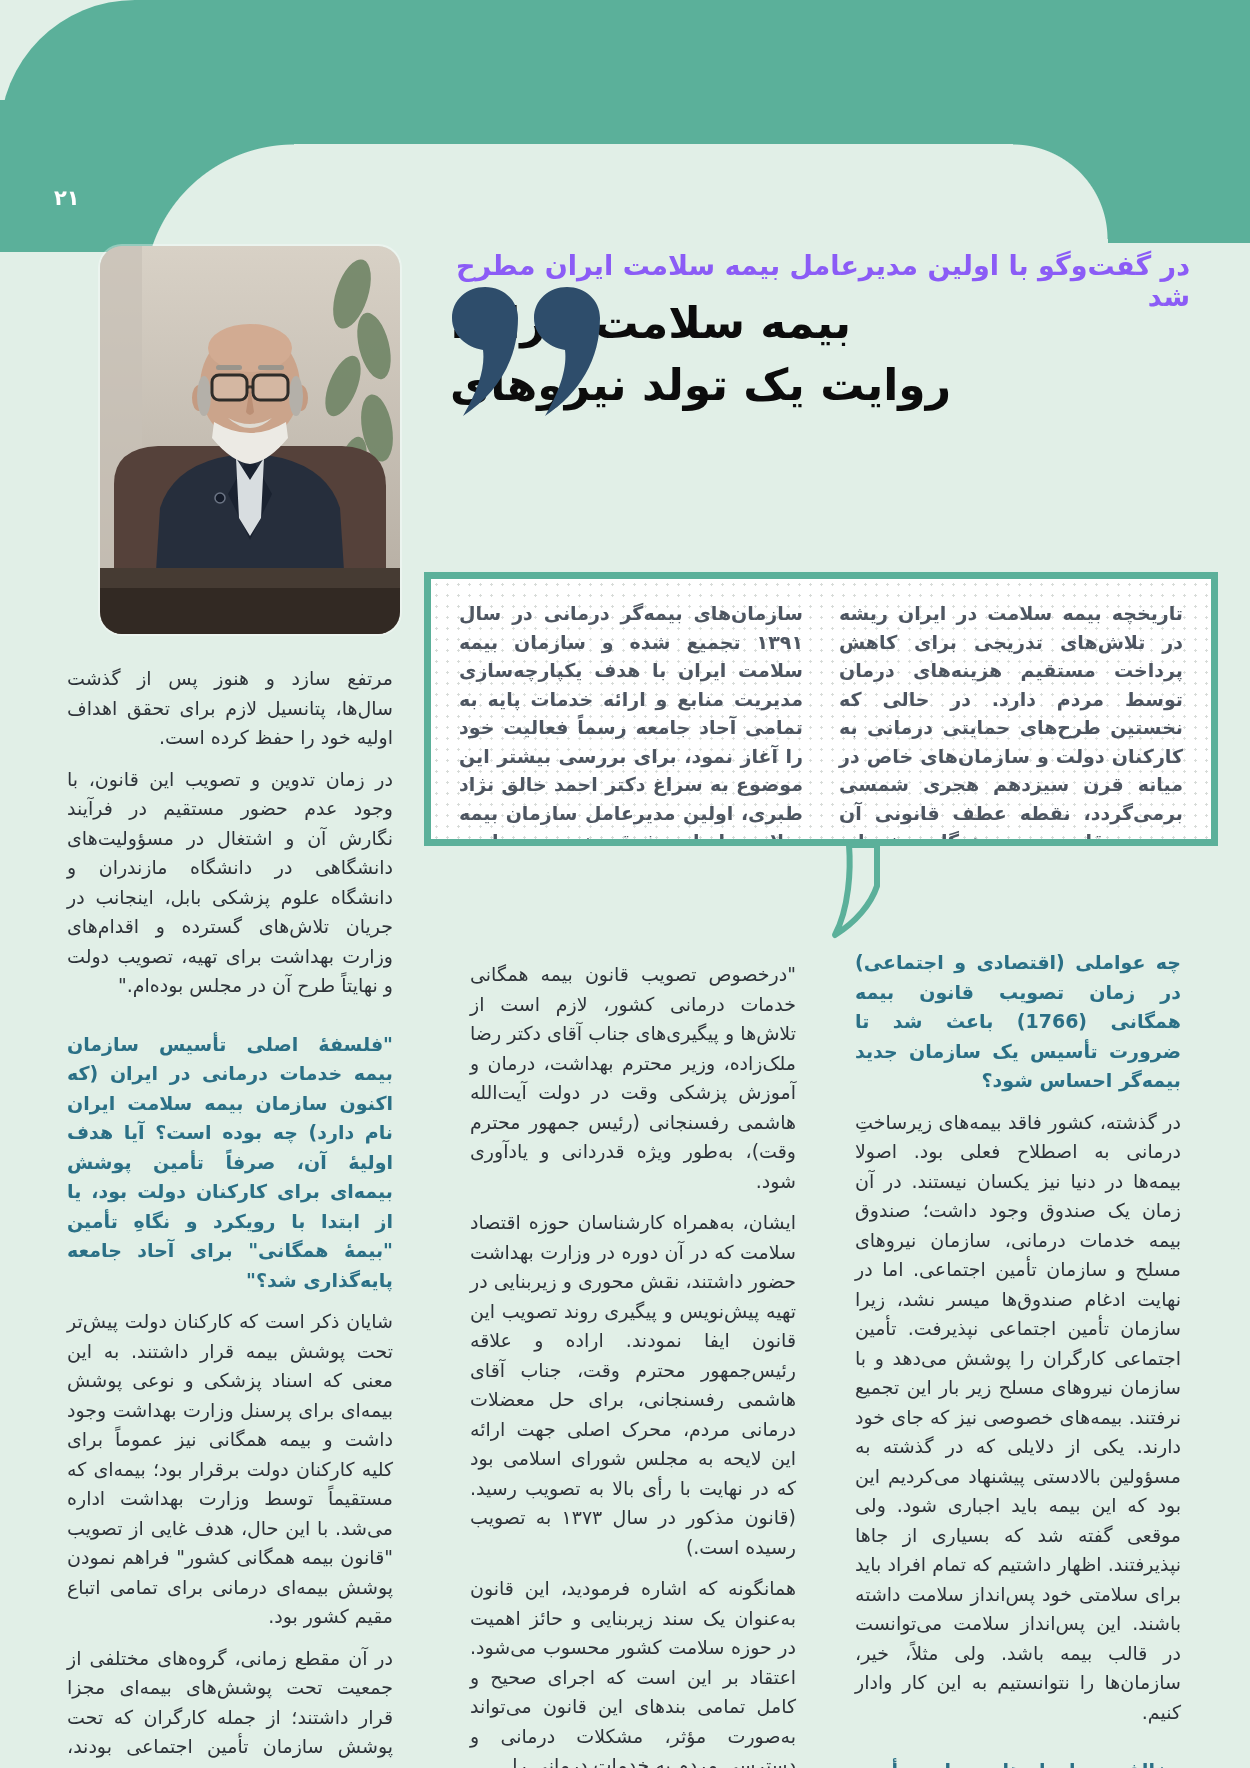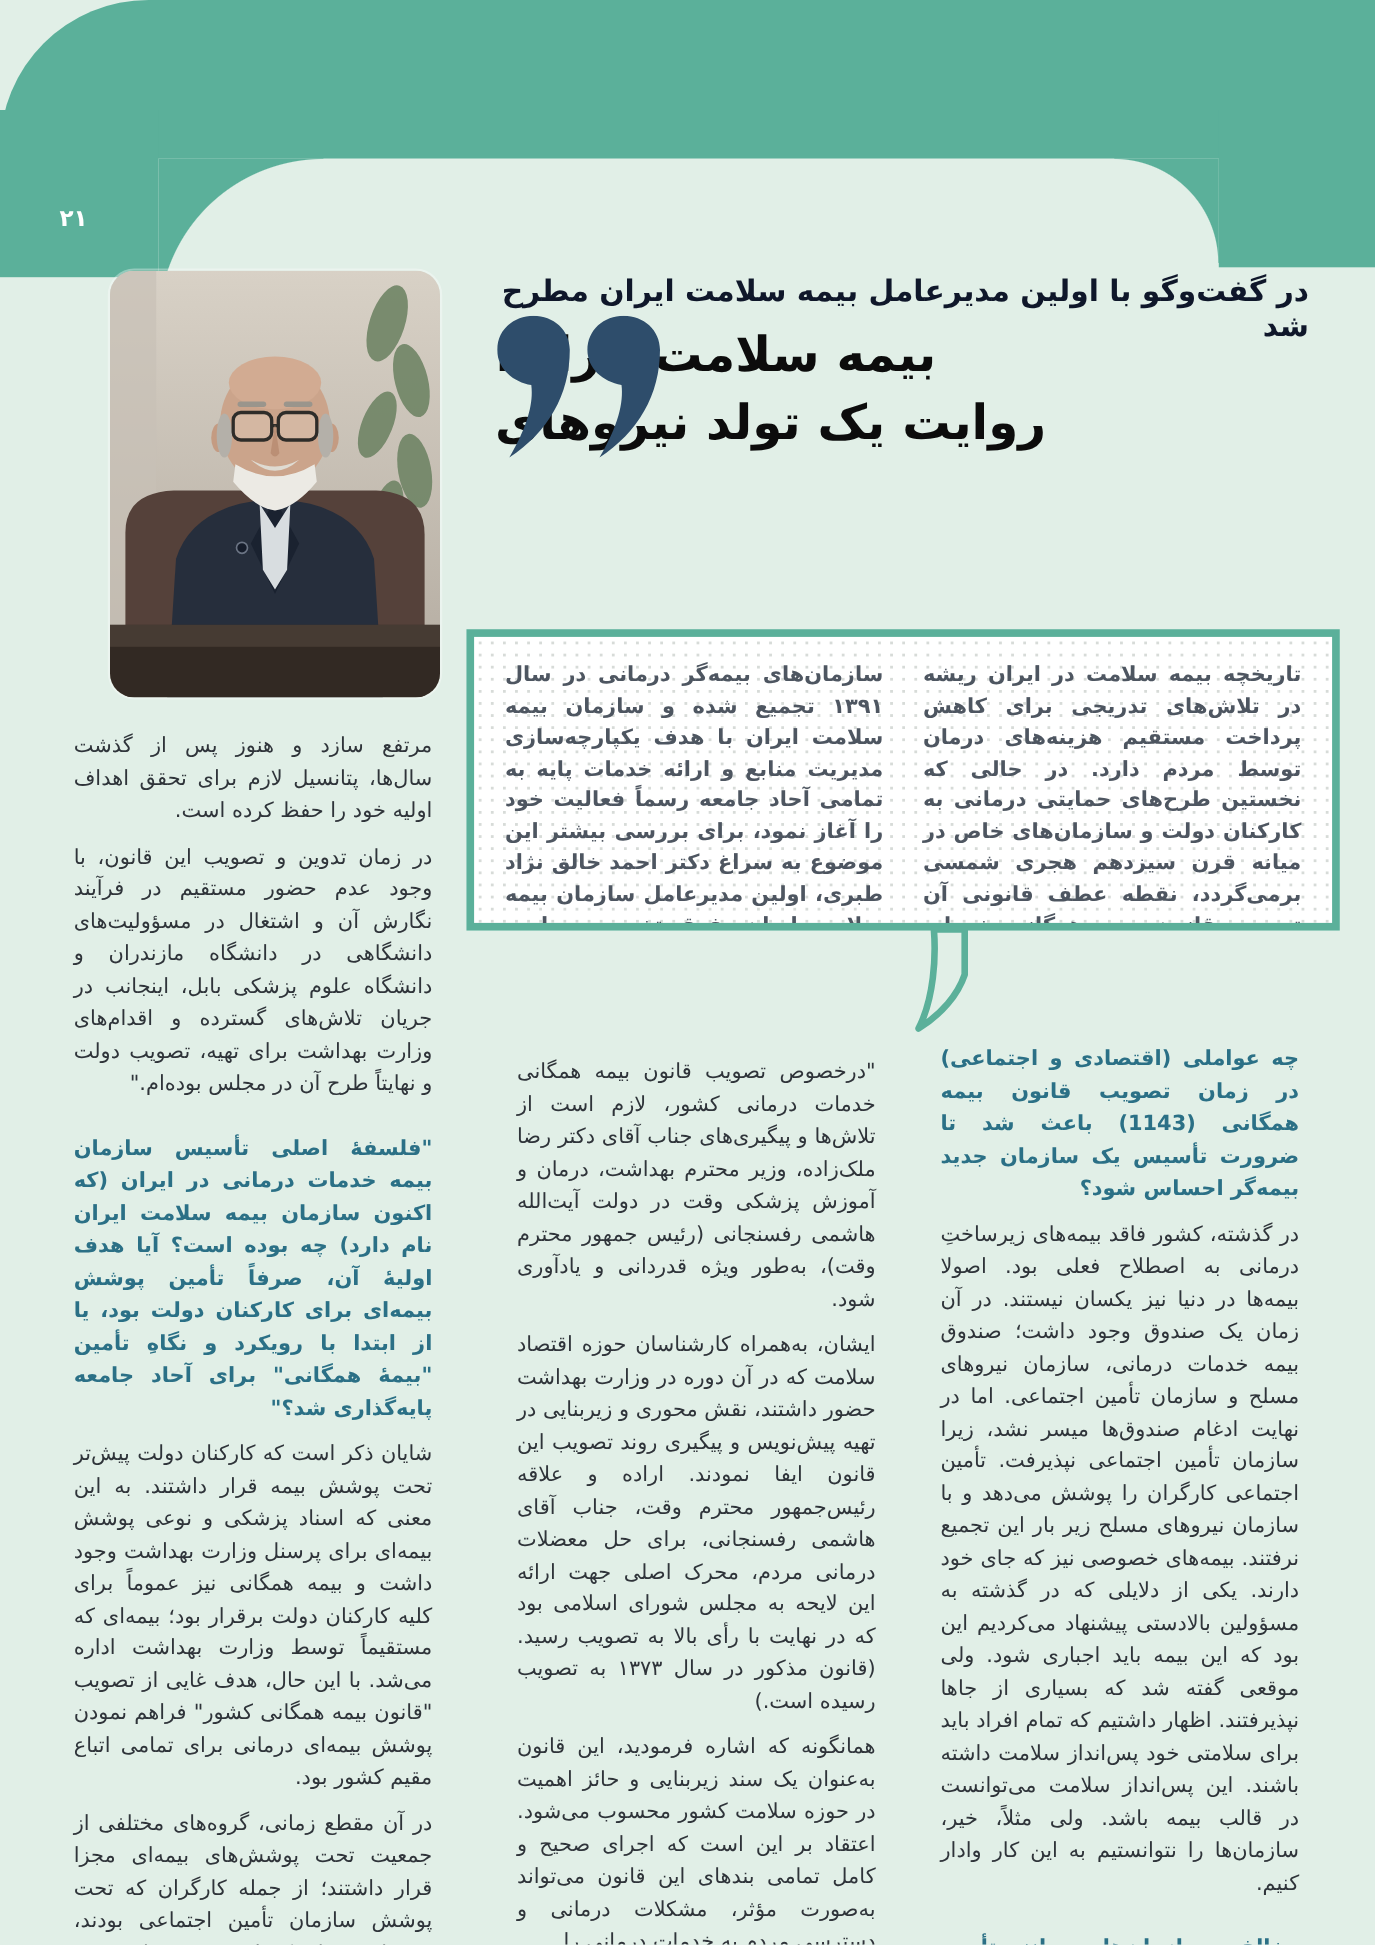--- a/index.html
+++ b/index.html
@@ -17,21 +17,21 @@
       background:radial-gradient(circle at 0px 95px, rgba(0,0,0,0) 94px, #5bb09a 95px);}
   .page-number{position:absolute;top:186px;left:54px;color:#fff;font-size:21px;font-weight:bold;}
 
   
   .photo{position:absolute;top:246px;left:100px;width:300px;height:388px;border-radius:22px;
          overflow:hidden;box-shadow:0 0 0 2px rgba(255,255,255,.35);}
   .photo svg{display:block;}
 
   
   .kicker{position:absolute;top:250px;right:60px;width:740px;text-align:right;
-          font-size:27px;font-weight:bold;color:#0f172a;}
+          font-size:27px;font-weight:bold;color:#8b5cf6;}
   .title{position:absolute;top:292px;right:60px;width:740px;text-align:left;
          font-size:44px;font-weight:900;color:#0c0c0c;line-height:62px;letter-spacing:-1px;}
 
   
   .qmarks{position:absolute;top:287px;left:452px;width:150px;height:135px;}
 
   
   .quote-box{position:absolute;top:572px;left:424px;width:794px;height:274px;box-sizing:border-box;
              border:7px solid #5bb09a;background-color:#ffffff;
              background-image:radial-gradient(#d7dbd8 1.3px, rgba(0,0,0,0) 1.4px);
@@ -120,21 +120,21 @@
 
   <div class="quote-box">
     <div class="qcol">تاریخچه بیمه سلامت در ایران ریشه در تلاش‌های تدریجی برای کاهش پرداخت مستقیم هزینه‌های درمان توسط مردم دارد. در حالی که نخستین طرح‌های حمایتی درمانی به کارکنان دولت و سازمان‌های خاص در میانه قرن سیزدهم هجری شمسی برمی‌گردد، نقطه عطف قانونی آن تصویب قانون بیمه همگانی خدمات درمانی در سال ۱۳۷۳ بود که منجر به تأسیس سازمان بیمه خدمات درمانی گردید. سرانجام، در راستای تحقق عدالت و پوشش همگانی سلامت،</div>
     <div class="qcol">سازمان‌های بیمه‌گر درمانی در سال ۱۳۹۱ تجمیع شده و سازمان بیمه سلامت ایران با هدف یکپارچه‌سازی مدیریت منابع و ارائه خدمات پایه به تمامی آحاد جامعه رسماً فعالیت خود را آغاز نمود، برای بررسی بیشتر این موضوع به سراغ دکتر احمد خالق نژاد طبری، اولین مدیرعامل سازمان بیمه سلامت ایران، فوق تخصص جراحی کلیه و مجاری ادراری و تناسلی کودکان (اورولوژی کودکان) و فوق تخصص جراحی کودکان، متخصص جراحی عمومی آمده‌ایم.</div>
   </div>
   <svg class="tail" width="62" height="98" viewBox="0 0 62 98" xmlns="http://www.w3.org/2000/svg">
     <path d="M49,3 L49,44 C43,62 28,80 7,93 C21,66 23,28 21,3 Z" fill="#e1efe7" stroke="#5bb09a" stroke-width="6" stroke-linejoin="round"></path>
   </svg>
 
   <div class="col col-right">
-      <p class="q">چه عواملی (اقتصادی و اجتماعی) در زمان تصویب قانون بیمه همگانی (1143) باعث شد تا ضرورت تأسیس یک سازمان جدید بیمه‌گر احساس شود؟</p>
+      <p class="q">چه عواملی (اقتصادی و اجتماعی) در زمان تصویب قانون بیمه همگانی (1766) باعث شد تا ضرورت تأسیس یک سازمان جدید بیمه‌گر احساس شود؟</p>
       <p class="">در گذشته، کشور فاقد بیمه‌های زیرساختِ درمانی به اصطلاح فعلی بود. اصولا بیمه‌ها در دنیا نیز یکسان نیستند. در آن زمان یک صندوق وجود داشت؛ صندوق بیمه خدمات درمانی، سازمان نیروهای مسلح و سازمان تأمین اجتماعی. اما در نهایت ادغام صندوق‌ها میسر نشد، زیرا سازمان تأمین اجتماعی نپذیرفت. تأمین اجتماعی کارگران را پوشش می‌دهد و با سازمان نیروهای مسلح زیر بار این تجمیع نرفتند. بیمه‌های خصوصی نیز که جای خود دارند. یکی از دلایلی که در گذشته به مسؤولین بالادستی پیشنهاد می‌کردیم این بود که این بیمه باید اجباری شود. ولی موقعی گفته شد که بسیاری از جاها نپذیرفتند. اظهار داشتیم که تمام افراد باید برای سلامتی خود پس‌انداز سلامت داشته باشند. این پس‌انداز سلامت می‌توانست در قالب بیمه باشد. ولی مثلاً، خیر، سازمان‌ها را نتوانستیم به این کار وادار کنیم.</p>
       <p class="q">مخالفت سازمان‌هایی مانند تأمین اجتماعی با ادغام، چه تأثیری بر ساختار و عملکرد سازمان بیمه سلامت در سال‌های بعد گذاشت؟</p>
     </div>
   <div class="col col-middle">
       <p class="">"درخصوص تصویب قانون بیمه همگانی خدمات درمانی کشور، لازم است از تلاش‌ها و پیگیری‌های جناب آقای دکتر رضا ملک‌زاده، وزیر محترم بهداشت، درمان و آموزش پزشکی وقت در دولت آیت‌الله هاشمی رفسنجانی (رئیس جمهور محترم وقت)، به‌طور ویژه قدردانی و یادآوری شود.</p>
       <p class="">ایشان، به‌همراه کارشناسان حوزه اقتصاد سلامت که در آن دوره در وزارت بهداشت حضور داشتند، نقش محوری و زیربنایی در تهیه پیش‌نویس و پیگیری روند تصویب این قانون ایفا نمودند. اراده و علاقه رئیس‌جمهور محترم وقت، جناب آقای هاشمی رفسنجانی، برای حل معضلات درمانی مردم، محرک اصلی جهت ارائه این لایحه به مجلس شورای اسلامی بود که در نهایت با رأی بالا به تصویب رسید. (قانون مذکور در سال ۱۳۷۳ به تصویب رسیده است.)</p>
       <p class="">همانگونه که اشاره فرمودید، این قانون به‌عنوان یک سند زیربنایی و حائز اهمیت در حوزه سلامت کشور محسوب می‌شود. اعتقاد بر این است که اجرای صحیح و کامل تمامی بندهای این قانون می‌تواند به‌صورت مؤثر، مشکلات درمانی و دسترسی مردم به خدمات درمانی را</p>
     </div>
   <div class="col col-left">
       <p class="">مرتفع سازد و هنوز پس از گذشت سال‌ها، پتانسیل لازم برای تحقق اهداف اولیه خود را حفظ کرده است.</p>

